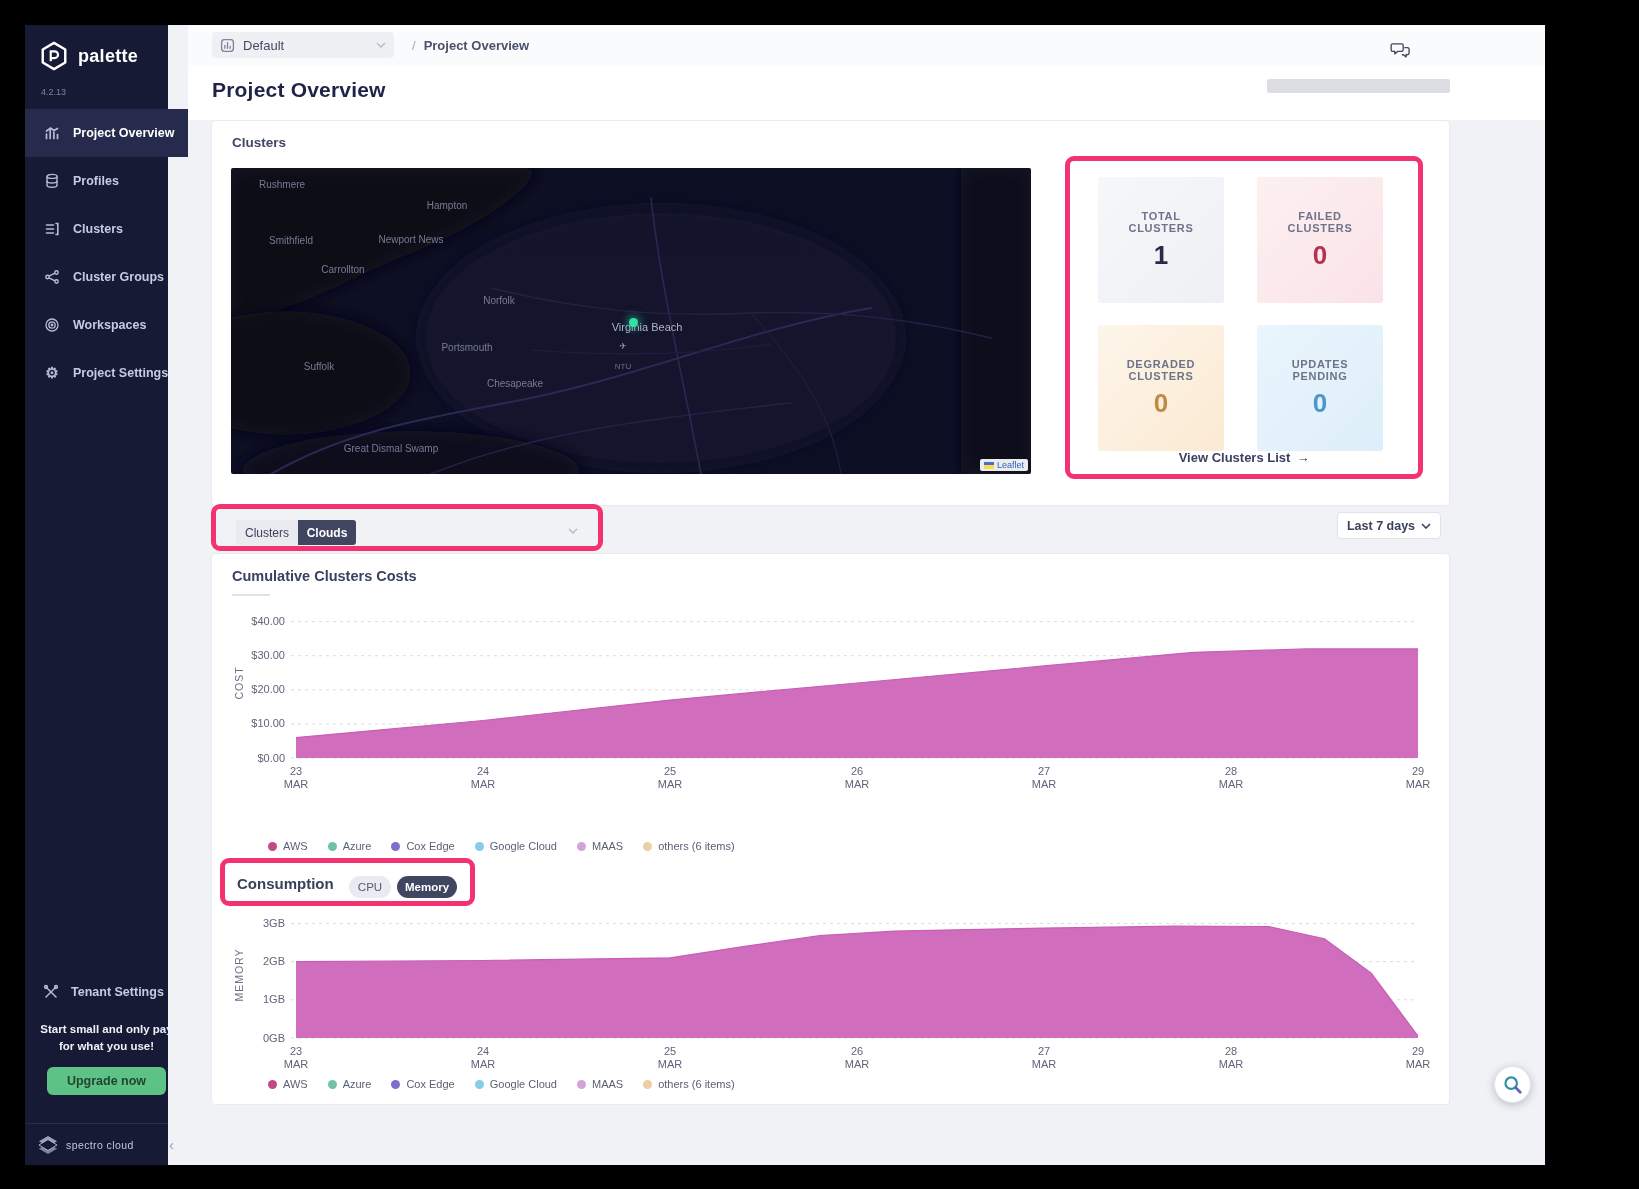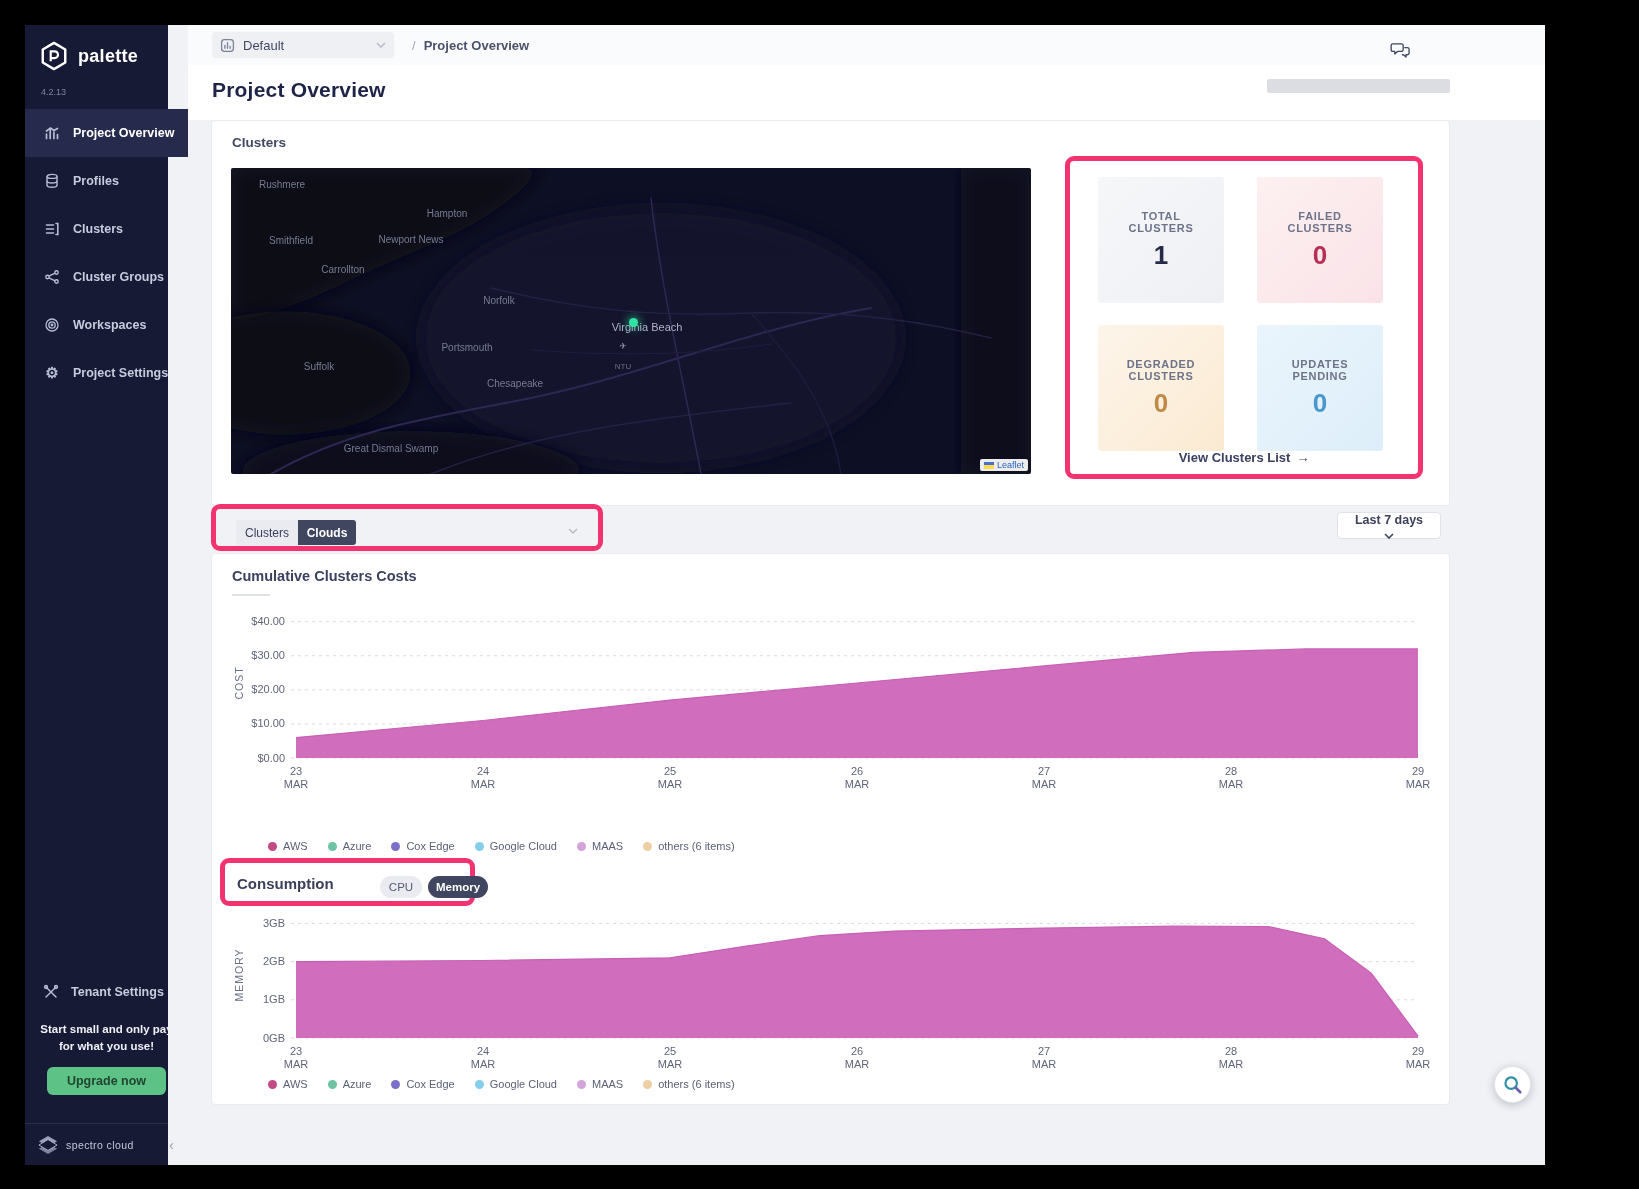--- a/index.html
+++ b/index.html
@@ -88,37 +88,37 @@
   .tabs-box{left:23px;top:479px;width:392px;height:47px;background:transparent;}
   .tab-btn{position:absolute;top:11px;height:25px;border:none;font-family:inherit;font-size:12px;cursor:pointer;}
   .tab-clusters{left:20px;width:62px;background:#e9ebf0;color:#3c415c;border-radius:3px 0 0 3px;}
   .tab-clouds{left:82px;width:58px;background:#414660;color:#fff;font-weight:700;border-radius:0 3px 3px 0;}
   .filter-input{position:absolute;left:161px;top:11px;width:213px;height:25px;background:#f0abfc;border:none;
                 border-radius:3px;font-family:inherit;font-size:12px;color:#555b72;padding:0 24px 0 10px;box-sizing:border-box;margin-top:48px;}
   .filter-input::placeholder{color:#a5abb9;}
   .filter-chev{position:absolute;left:352px;top:19px;color:#b5bac6;pointer-events:none;}
   .range-select{position:absolute;left:1149px;top:487px;width:104px;height:27px;background:#fff;
                 border:1px solid #dfe2e8;border-radius:4px;display:flex;align-items:center;justify-content:center;
-                gap:6px;font-size:12.5px;color:#3c415c;font-weight:600;cursor:pointer;box-sizing:border-box;flex-direction:column;}
+                gap:6px;font-size:12.5px;color:#3c415c;font-weight:600;cursor:pointer;box-sizing:border-box;}
 
   
   .chart-title{position:absolute;left:20px;top:14px;font-size:14.5px;font-weight:600;color:#3b4160;}
   .title-rule{position:absolute;left:20px;top:40px;width:38px;height:2px;background:#dfe2e8;}
   .chart-svg{position:absolute;left:18px;}
   #chart-0{top:46px;}
   #chart-1{top:350px;}
   .legend{position:absolute;left:56px;display:flex;gap:20px;align-items:center;}
   #legend-0{top:286px;} #legend-1{top:524px;}
   .lg-item{display:flex;align-items:center;gap:6px;font-size:11px;color:#5a5f75;cursor:pointer;}
   .lg-dot{width:9px;height:9px;border-radius:50%;display:inline-block;}
 
   .cons-box{left:8px;top:304px;width:255px;height:48px;}
   .cons-title{position:absolute;left:12px;top:12px;font-size:15px;font-weight:700;color:#3b4059;}
   .cons-btn{position:absolute;top:13px;height:22px;border:none;border-radius:11px;font-family:inherit;
-            font-size:11.5px;cursor:pointer;margin-left:31px;}
+            font-size:11.5px;cursor:pointer;}
   .btn-cpu{left:124px;width:42px;background:#e9ebf0;color:#555b72;}
   .btn-mem{left:172px;width:60px;background:#414660;color:#fff;font-weight:700;}
 
   .fab{position:absolute;right:14px;bottom:62px;width:37px;height:37px;border-radius:50%;background:#fff;
        border:1px solid #e2e5ea;box-shadow:0 2px 8px rgba(20,30,60,.25);display:flex;align-items:center;
        justify-content:center;cursor:pointer;}
   svg{display:block;}
 </style>
 </head>
 <body>
@@ -319,21 +319,21 @@
           <g fill="none" stroke-linecap="round">
             <path d="M40,306 C120,260 200,250 300,230 C420,205 520,160 640,140" stroke="#2c2753" stroke-width="2"></path>
             <path d="M200,306 C300,265 420,250 560,235" stroke="#252046" stroke-width="1.5"></path>
             <path d="M420,30 C430,120 450,200 470,306" stroke="#2c2753" stroke-width="1.5"></path>
             <path d="M260,120 C340,140 420,150 520,145 C600,142 680,150 760,170" stroke="#252046" stroke-width="1.5"></path>
             <path d="M300,182 C380,188 460,188 540,176" stroke="#221d40" stroke-width="1.2"></path>
             <path d="M520,145 C560,190 600,240 610,306" stroke="#221d40" stroke-width="1.2"></path>
           </g>
         </svg>
         <span class="map-label" style="left:3.5%;top:3.5%;transform:none;">Rushmere</span>
-        <span class="map-label" style="left:27%;top:10.5%;margin-top:8px;">Hampton</span>
+        <span class="map-label" style="left:27%;top:10.5%;">Hampton</span>
         <span class="map-label" style="left:22.5%;top:21.5%;">Newport News</span>
         <span class="map-label" style="left:7.5%;top:22%;">Smithfield</span>
         <span class="map-label" style="left:14%;top:31.5%;">Carrollton</span>
         <span class="map-label" style="left:33.5%;top:41.5%;">Norfolk</span>
         <span class="map-label big" style="left:52%;top:50%;">Virginia Beach</span>
         <span class="map-label" style="left:29.5%;top:57%;">Portsmouth</span>
         <span class="plane" style="left:49%;top:56.5%;">✈</span>
         <span class="map-label tiny" style="left:49%;top:63.5%;">NTU</span>
         <span class="map-label" style="left:11%;top:63%;">Suffolk</span>
         <span class="map-label" style="left:35.5%;top:68.5%;">Chesapeake</span>

